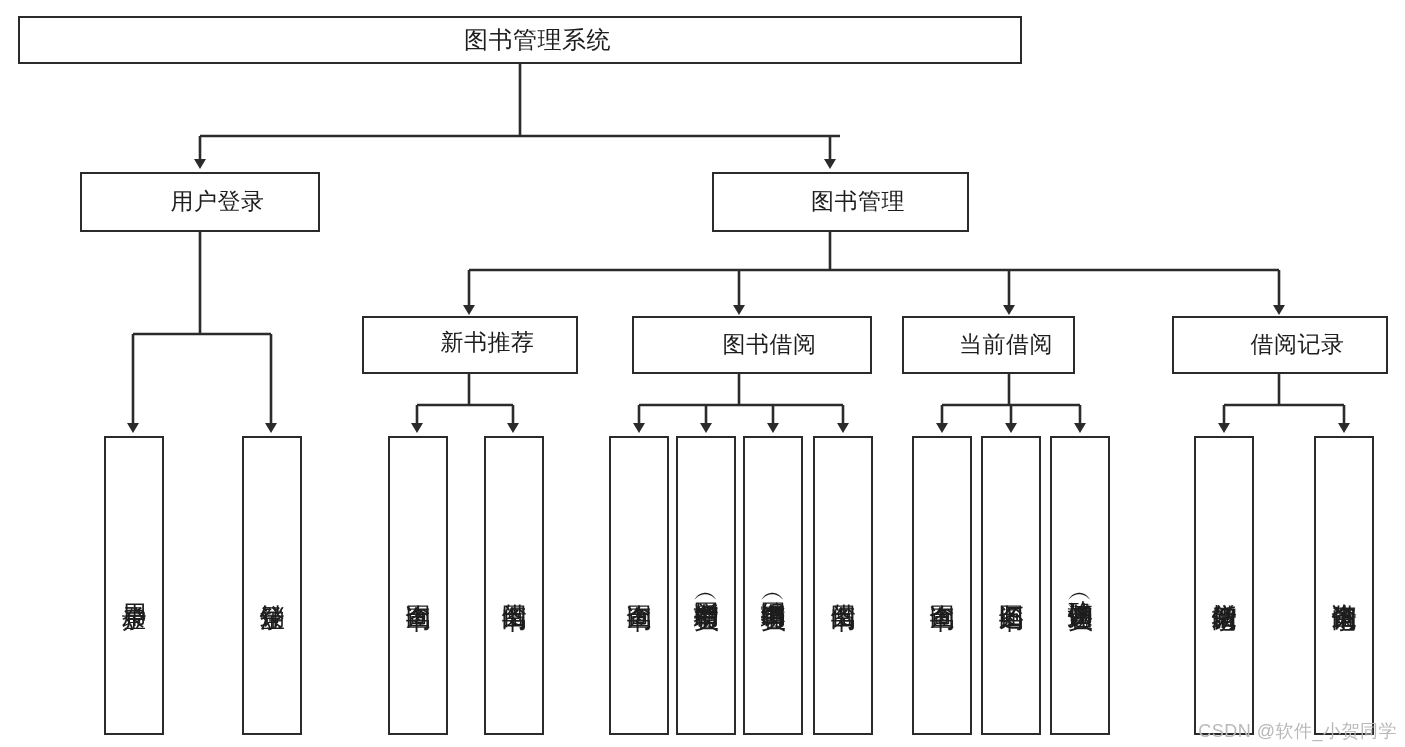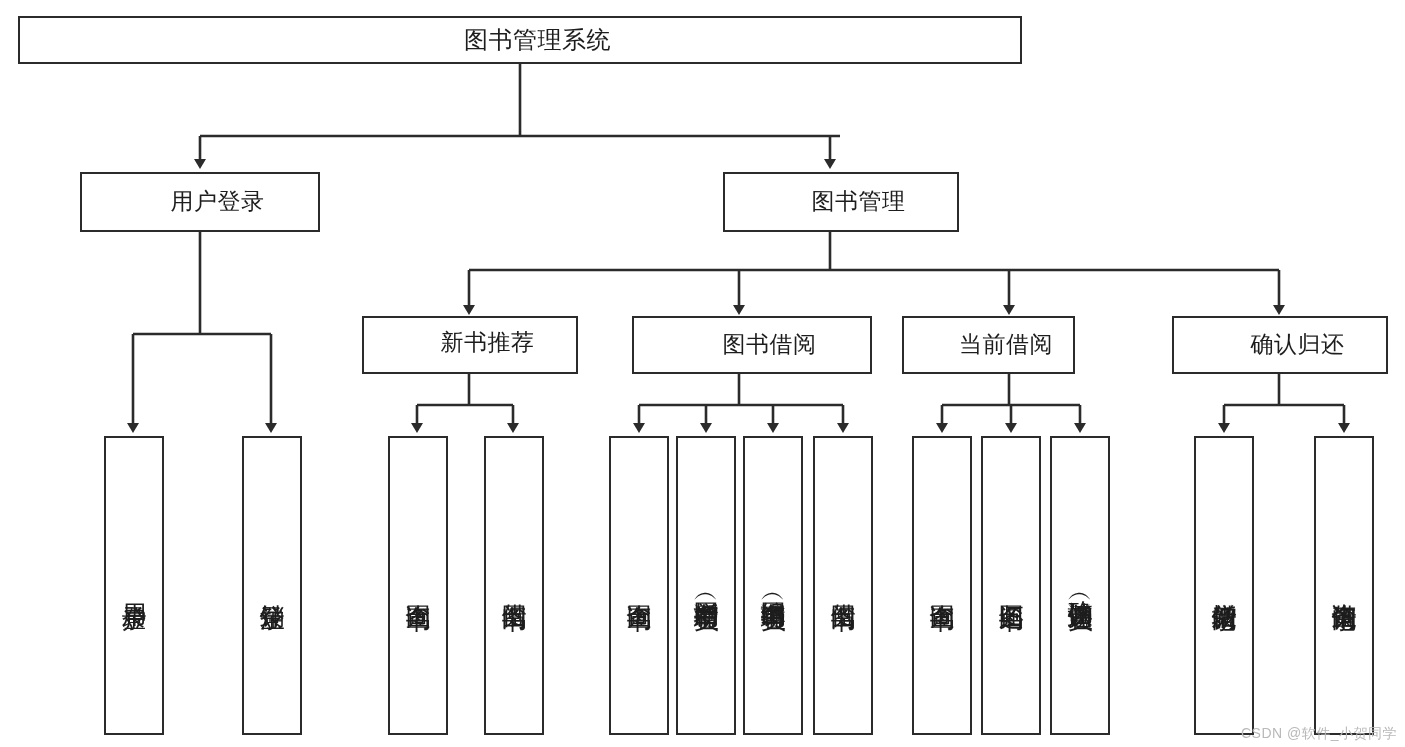--- a/index.html
+++ b/index.html
@@ -58,21 +58,21 @@
   }
   .node-v .vlabel {
     writing-mode: vertical-rl;
     text-orientation: upright;
     display: block;
   }
   .watermark {
     position: absolute;
     right: 8px;
     bottom: 4px;
-    font-size: 14px;
+    font-size: 18px;
     color: #b9b9b9;
     letter-spacing: 0.5px;
     white-space: nowrap;
   }
 </style>
 </head>
 <body>
 
 <div id="diagram-canvas">
 
@@ -126,35 +126,35 @@
     </g>
   </svg>
 
   <div class="node node-h node-root" style="left:18px; top:16px; width:1004px; height:48px;">
     <span>图书管理系统</span>
   </div>
 
   <div class="node node-h" style="left:80px; top:172px; width:240px; height:60px;">
     <span>用户登录</span>
   </div>
-  <div class="node node-h" style="left:712px; top:172px; width:236px; height:60px;margin-left:11px;">
+  <div class="node node-h" style="left:712px; top:172px; width:257px; height:60px;">
     <span>图书管理</span>
   </div>
 
   <div class="node node-h" style="left:362px; top:316px; width:216px; height:58px;font-family:Liberation Mono, monospace;">
     <span>新书推荐</span>
   </div>
   <div class="node node-h" style="left:632px; top:316px; width:240px; height:58px;">
     <span>图书借阅</span>
   </div>
   <div class="node node-h" style="left:902px; top:316px; width:173px; height:58px;">
     <span>当前借阅</span>
   </div>
   <div class="node node-h" style="left:1172px; top:316px; width:216px; height:58px;">
-    <span>确认归还</span>
+    <span>借阅记录</span>
   </div>
 
   <div class="node node-v" style="left:104px; top:436px; width:60px; height:299px;">
     <span class="vlabel">用户登录</span>
   </div>
   <div class="node node-v" style="left:242px; top:436px; width:60px; height:299px;">
     <span class="vlabel">注销登录</span>
   </div>
 
   <div class="node node-v" style="left:388px; top:436px; width:60px; height:299px;">

